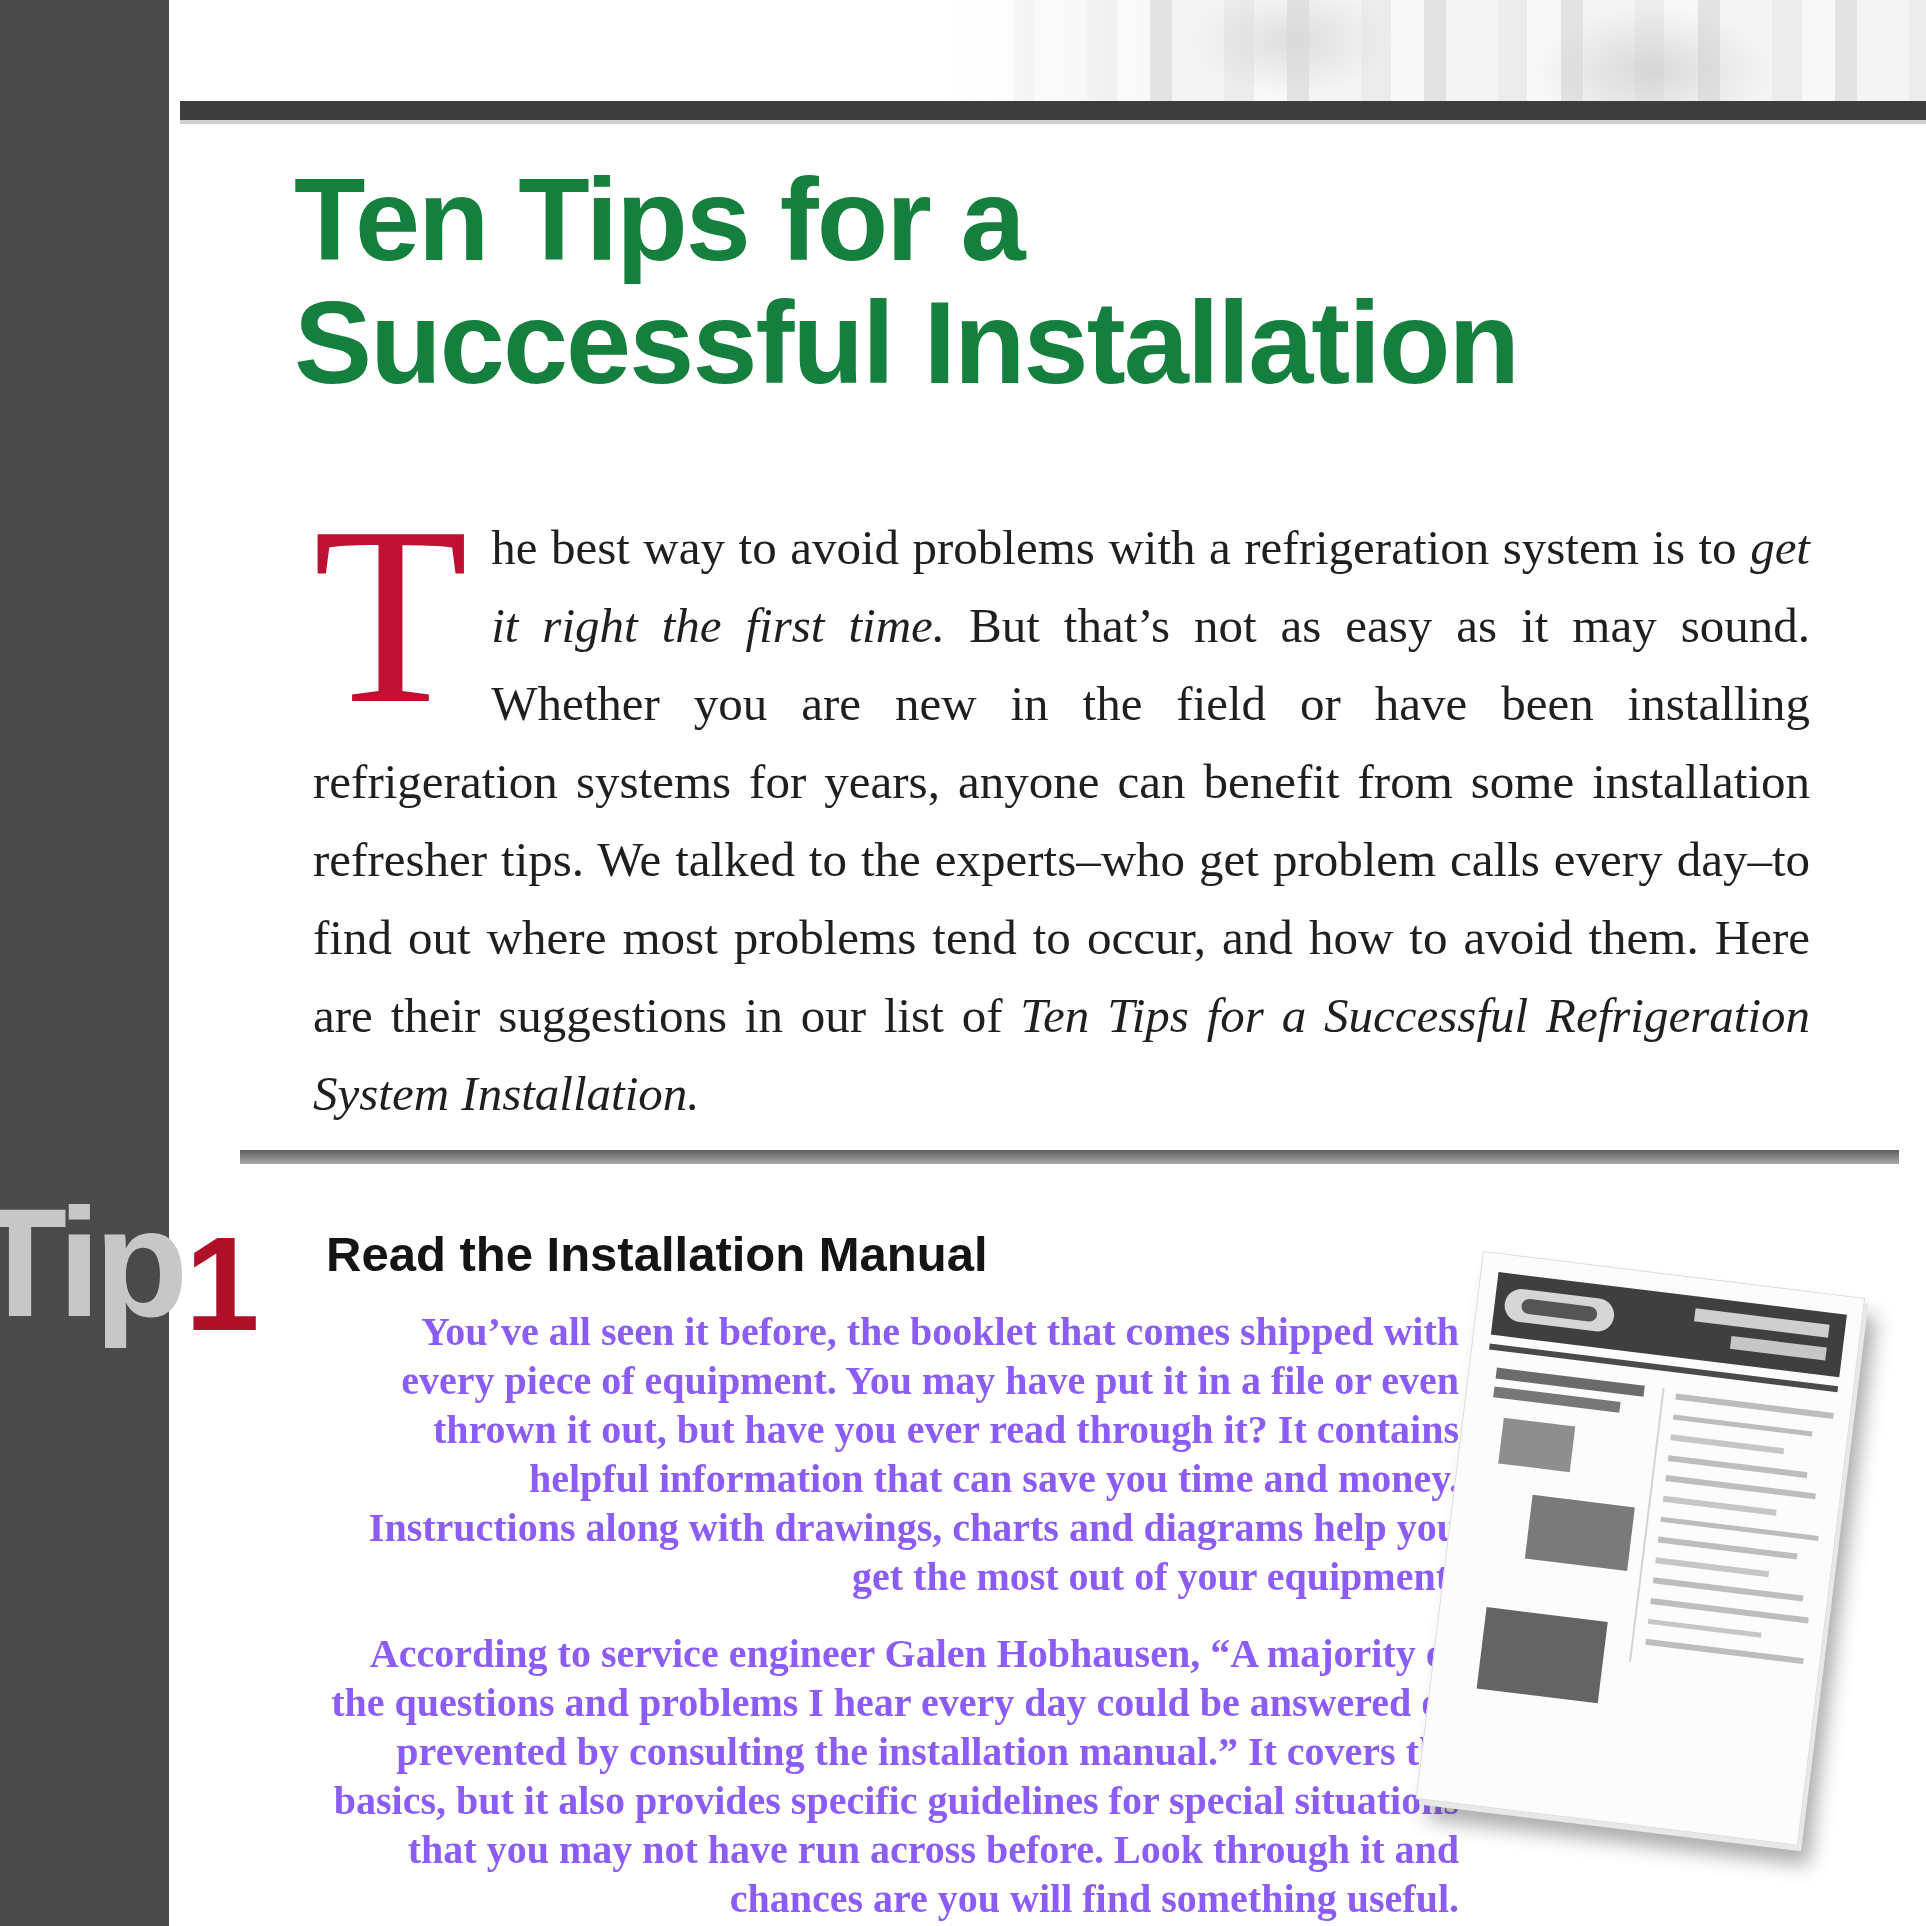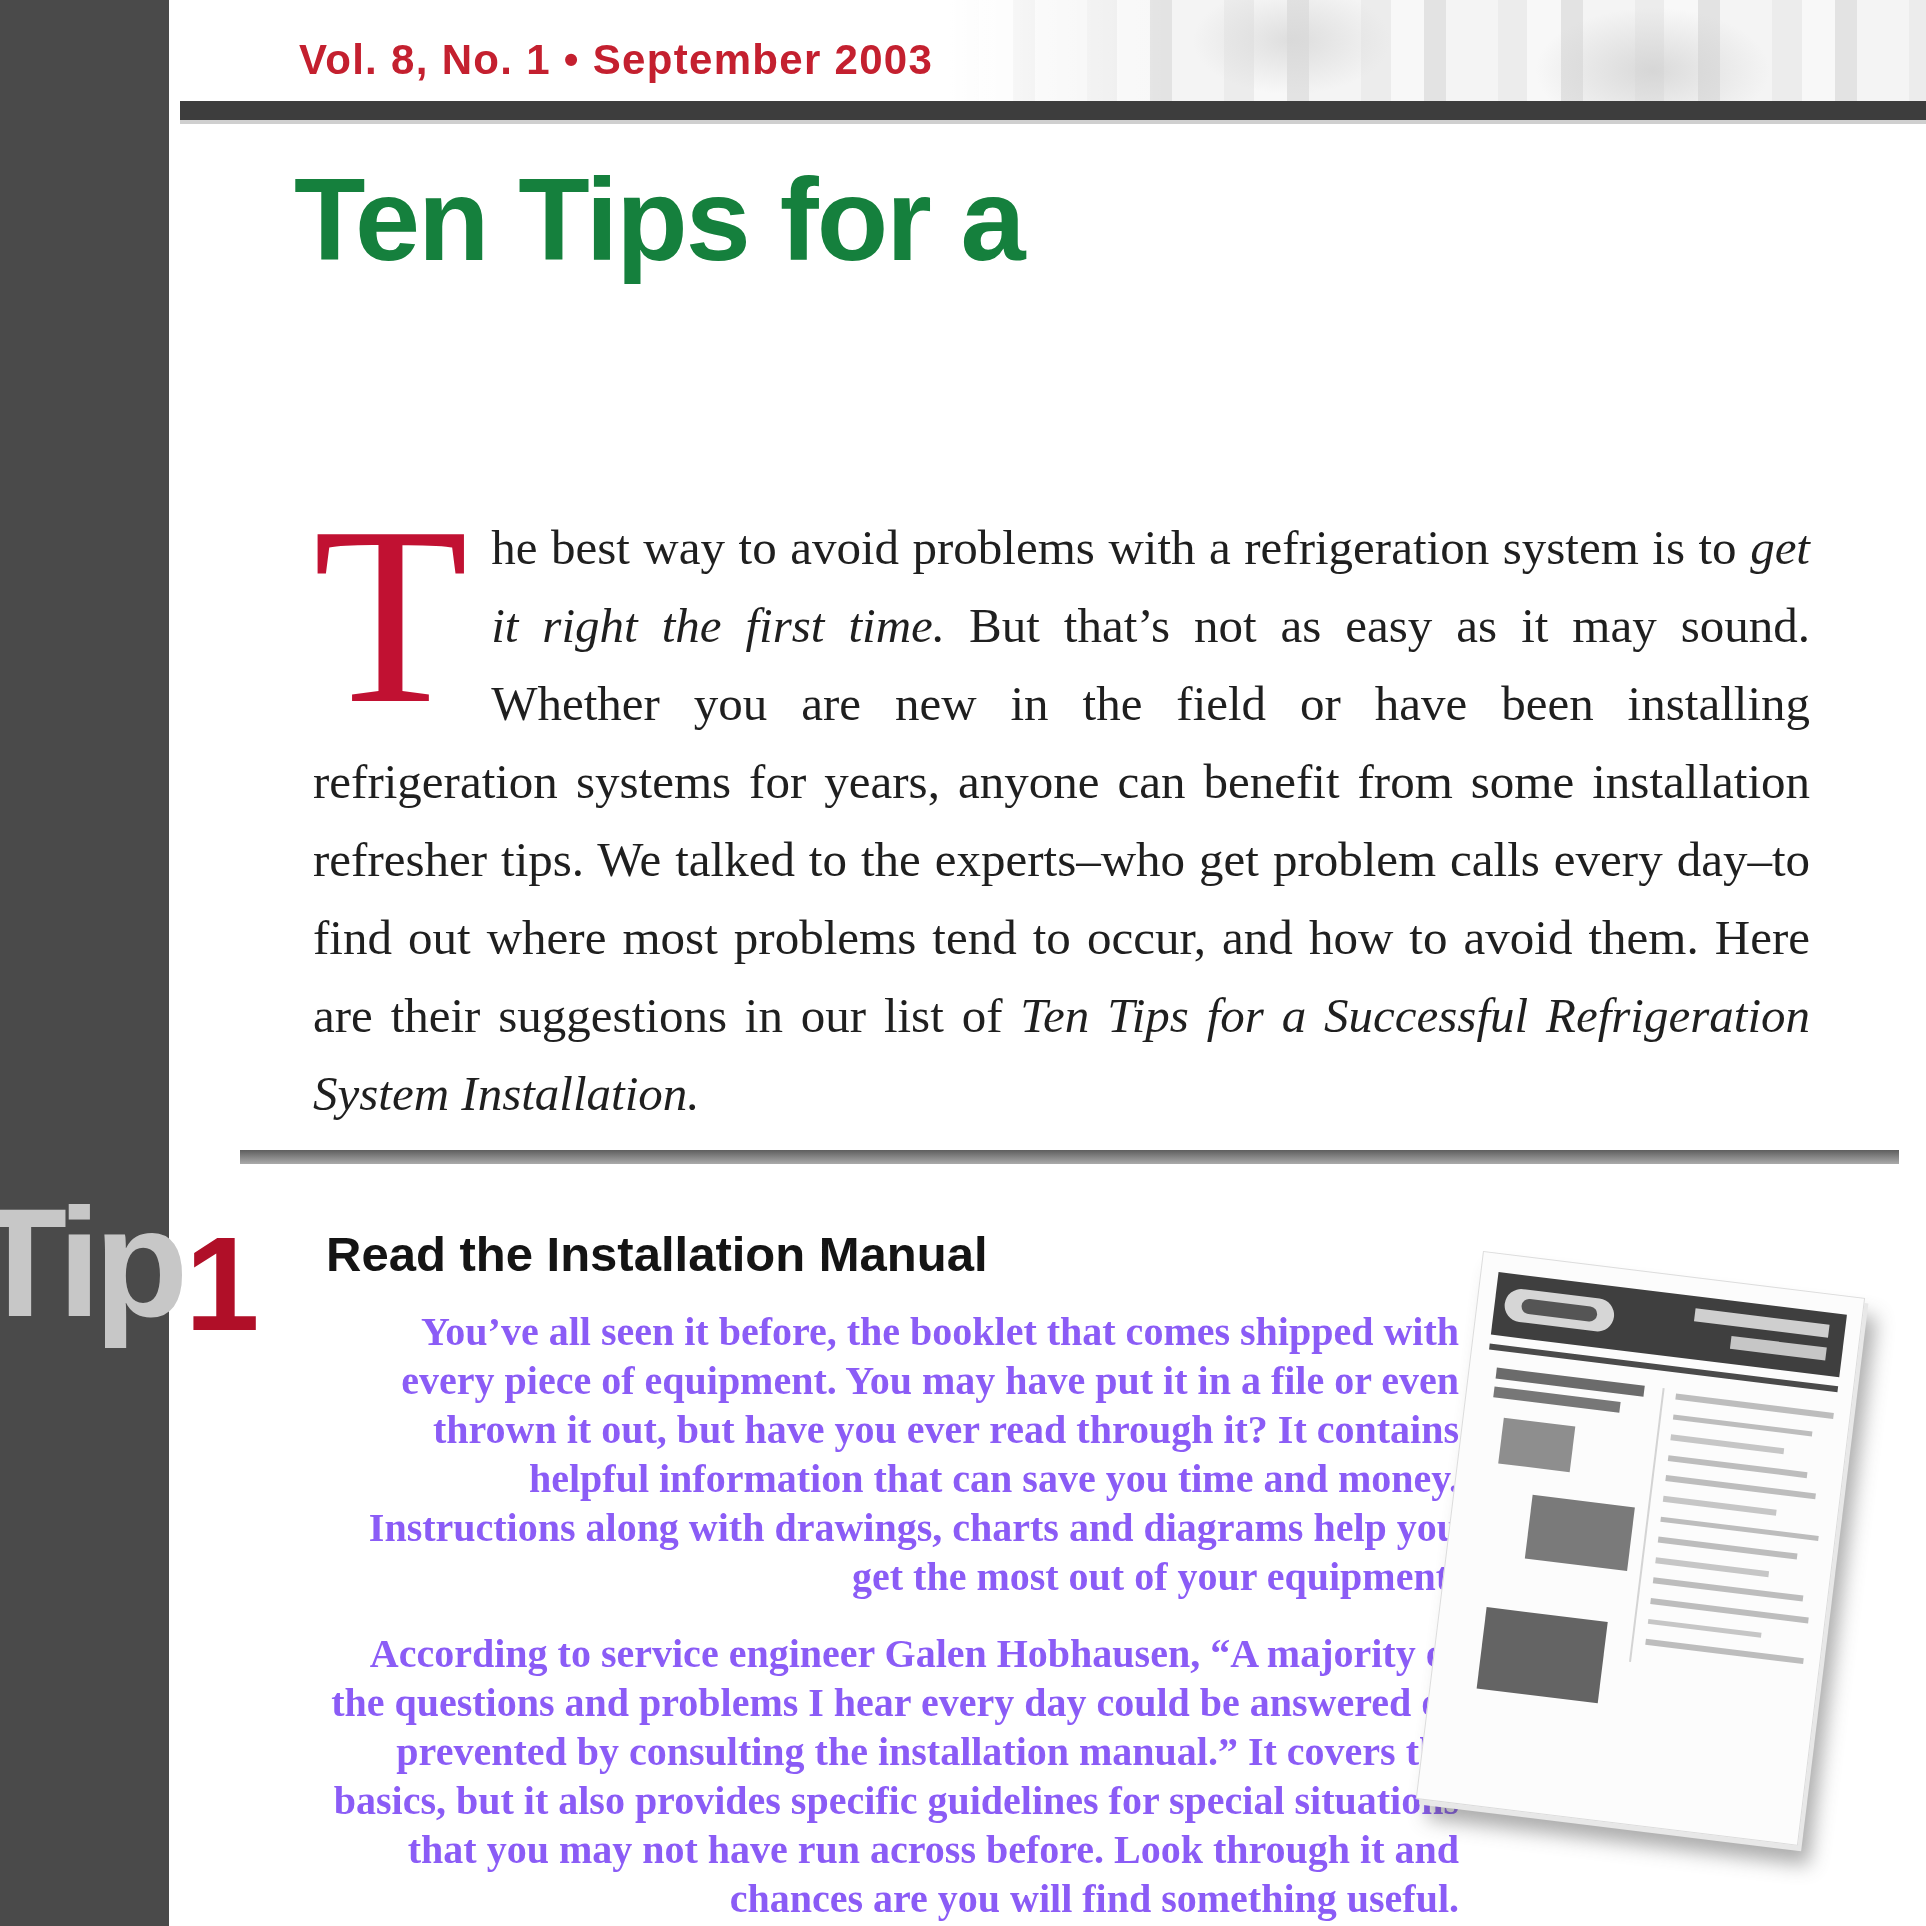--- a/index.html
+++ b/index.html
@@ -106,26 +106,26 @@
 </style>
 </head>
 <body>
 
 <div class="canvas">
 
   <div class="sidebar"></div>
 
   <div class="masthead">
     <div class="photo-texture"></div>
-    <div class="issue-line">Vol. 8, No. 1 • September 2003</div>
   </div>
   <div class="top-rule"></div>
 
   <div class="article-title">
     <div>Ten Tips for a</div>
+    <div>Successful Installation</div>
   </div>
 
   <div class="intro">
     <span class="dropcap">T</span><span>he best way to avoid problems with a refrigeration system is to </span><span class="ital">get it right the first time.</span><span> But that’s not as easy as it may sound. Whether you are new in the field or have been installing refrigeration systems for years, anyone can benefit from some installation refresher tips. We talked to the experts–who get problem calls every day–to find out where most problems tend to occur, and how to avoid them. Here are their suggestions in our list of </span><span class="ital">Ten Tips for a Successful Refrigeration System Installation.</span>
   </div>
 
   <div class="section-rule"></div>
 
   <div class="tip-word">Tip</div>
   <div class="tip-number">1</div>

